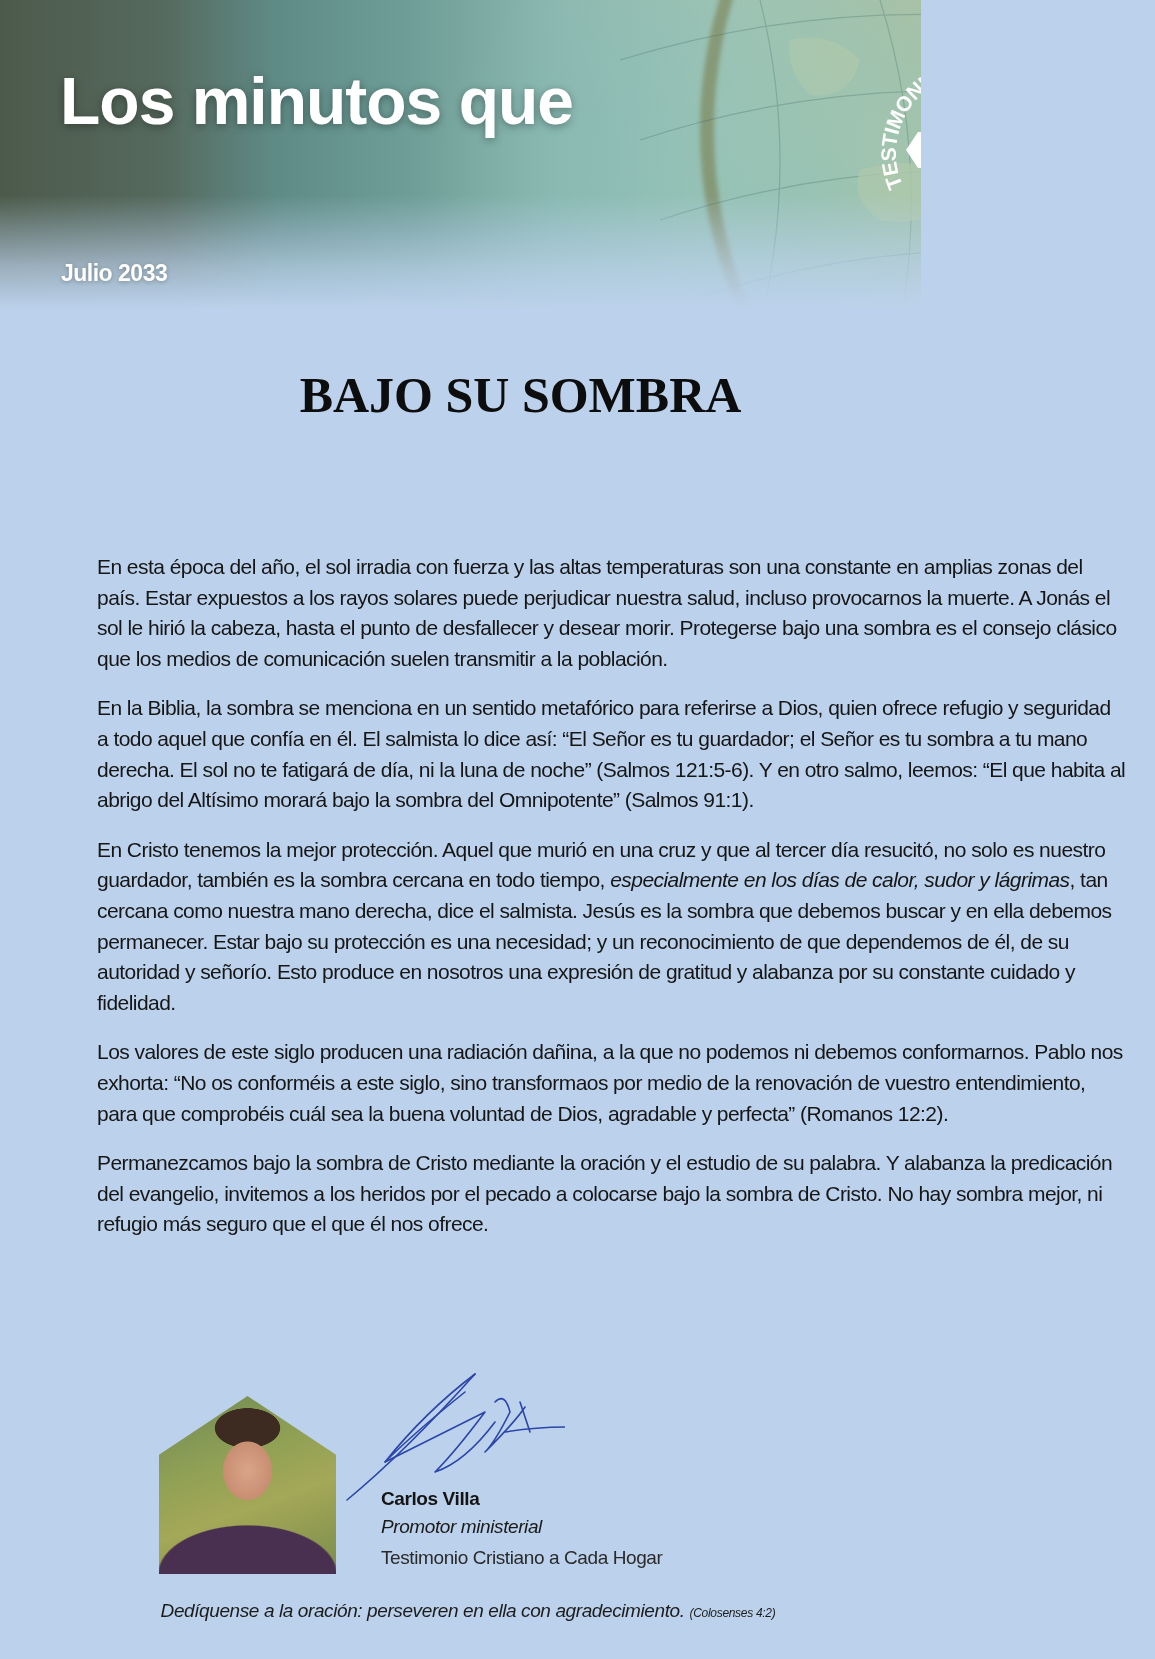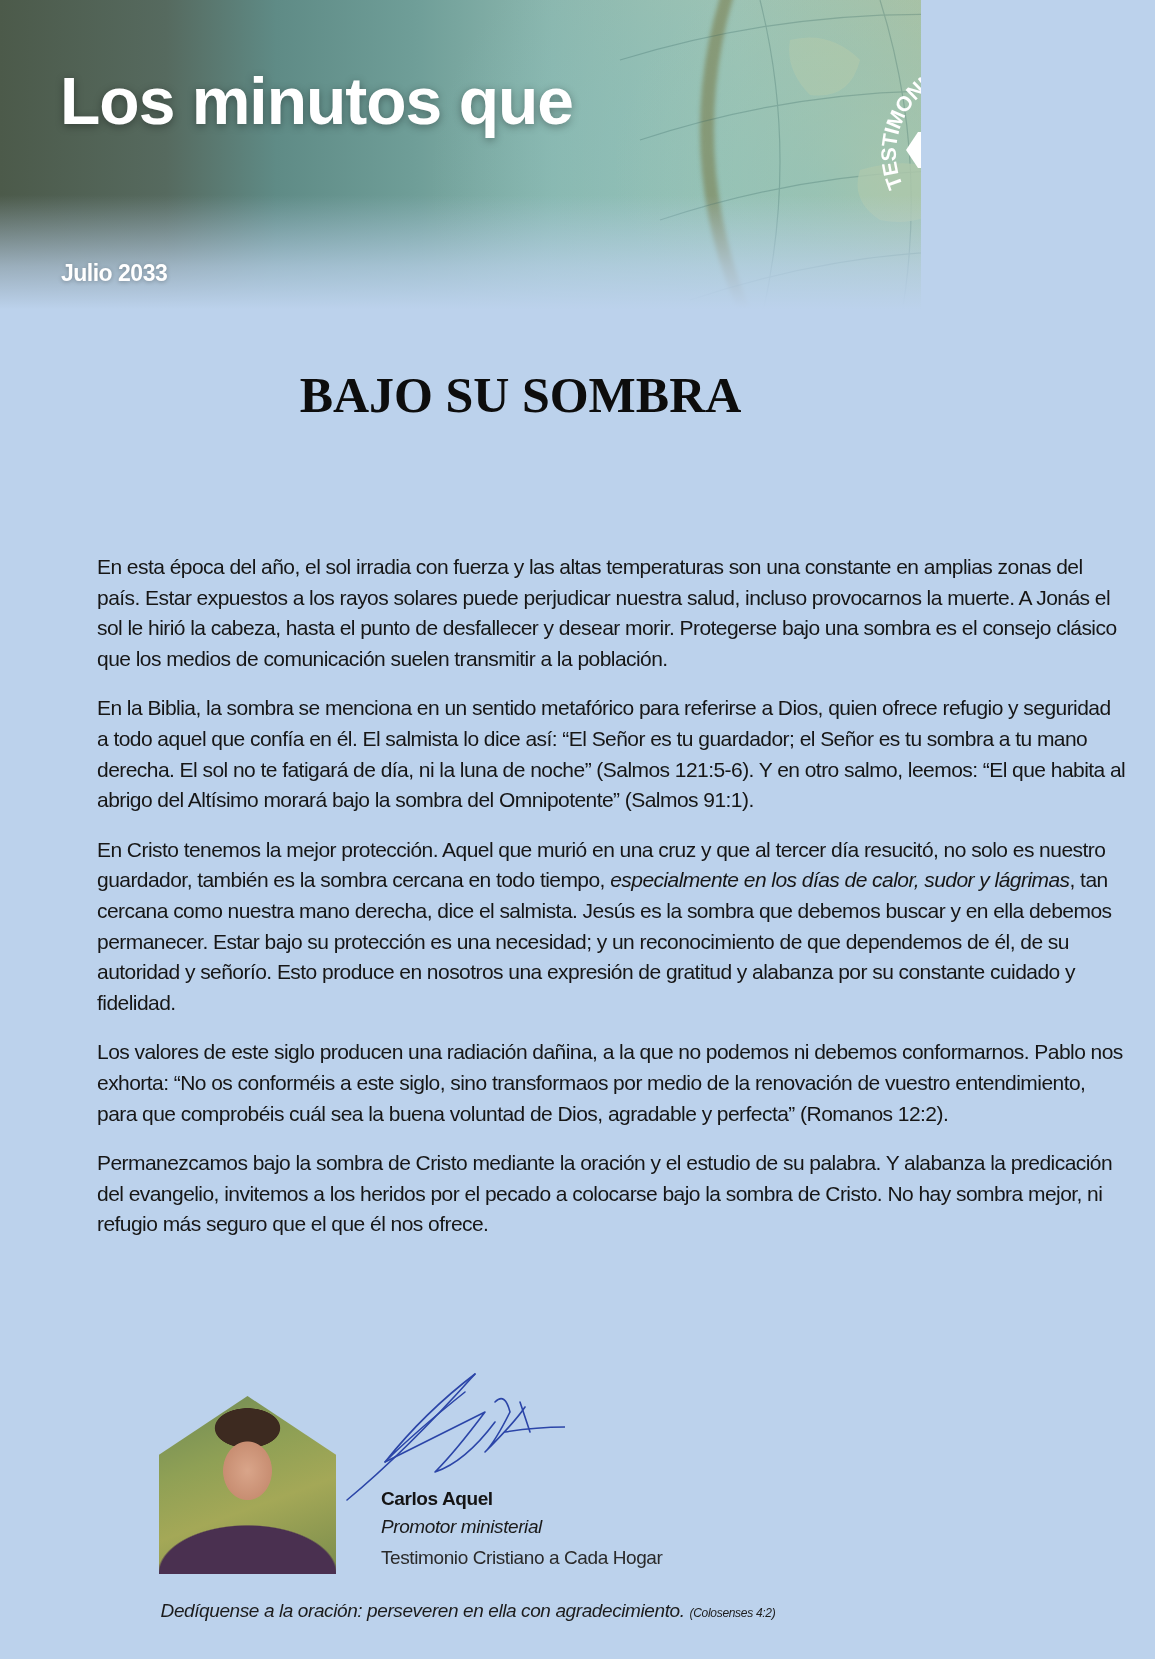--- a/index.html
+++ b/index.html
@@ -170,20 +170,20 @@
   <g fill="none" stroke="#2b45a8" stroke-width="1.6" stroke-linecap="round" stroke-linejoin="round">
     <path d="M2 128 Q60 80 130 2"></path>
     <path d="M130 2 Q80 40 40 90 Q70 60 120 20"></path>
     <path d="M40 90 Q100 60 140 40 Q110 80 90 100 Q120 90 150 50"></path>
     <path d="M150 30 Q160 20 165 40 Q150 70 140 80 Q170 50 180 35"></path>
     <path d="M160 60 Q190 55 220 55"></path>
     <path d="M175 30 L185 60"></path>
   </g>
 </svg>
 
-<div class="author-name">Carlos Aquel</div>
+<div class="author-name">Carlos Villa</div>
 <div class="author-role">Promotor ministerial</div>
 <div class="author-org">Testimonio Cristiano a Cada Hogar</div>
 
 <div class="footer-quote">
   <span>Dedíquense a la oración: perseveren en ella con agradecimiento.</span>
   <span class="ref">(Colosenses 4:2)</span>
 </div>
 
 </body></html>

